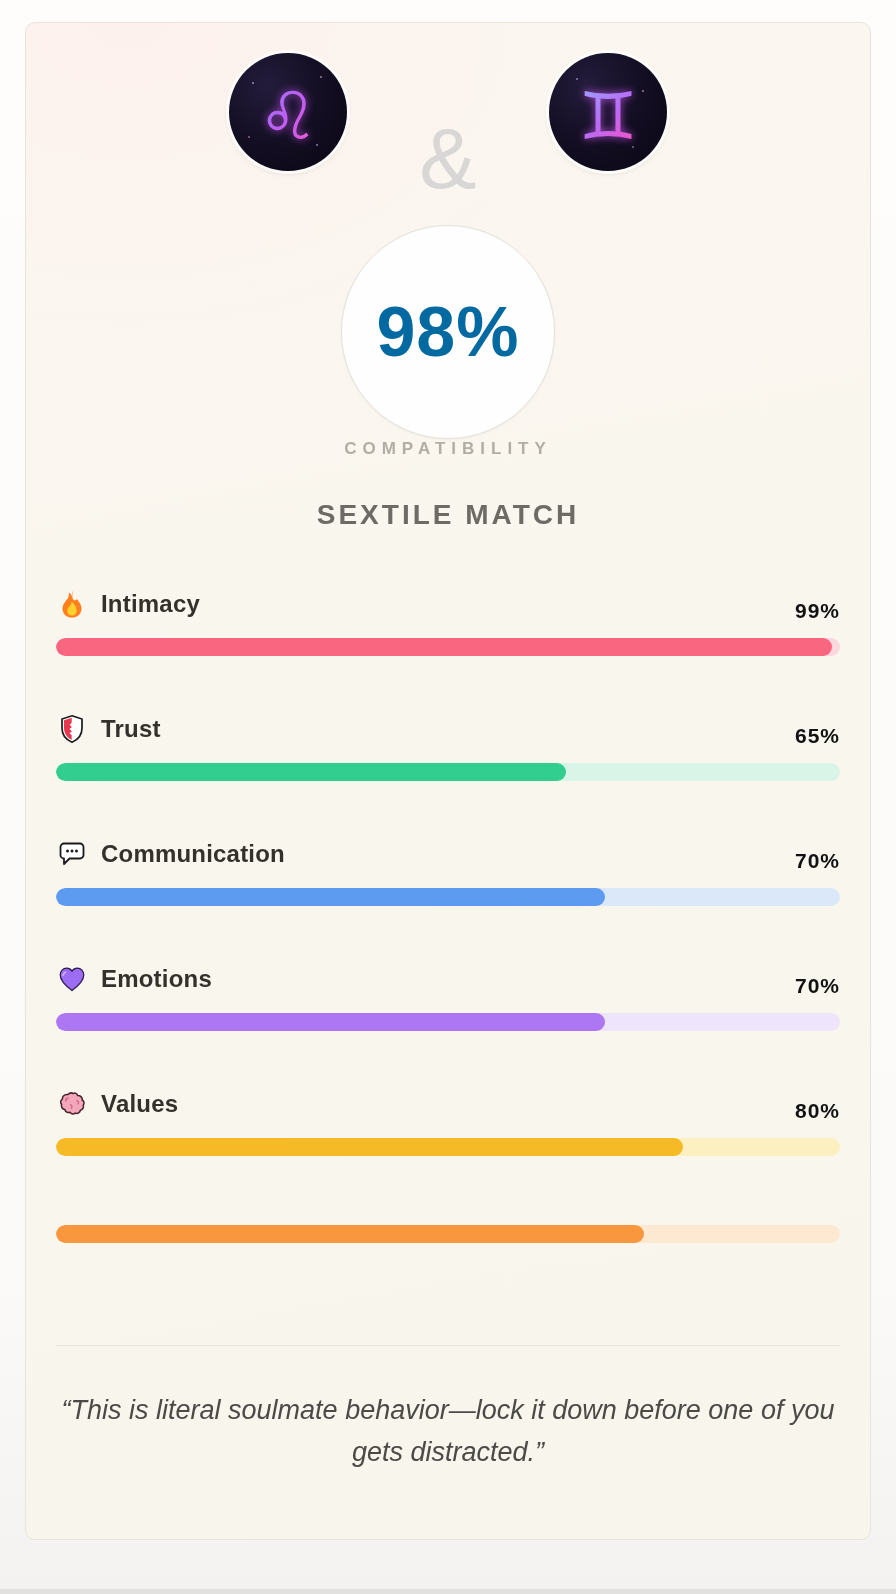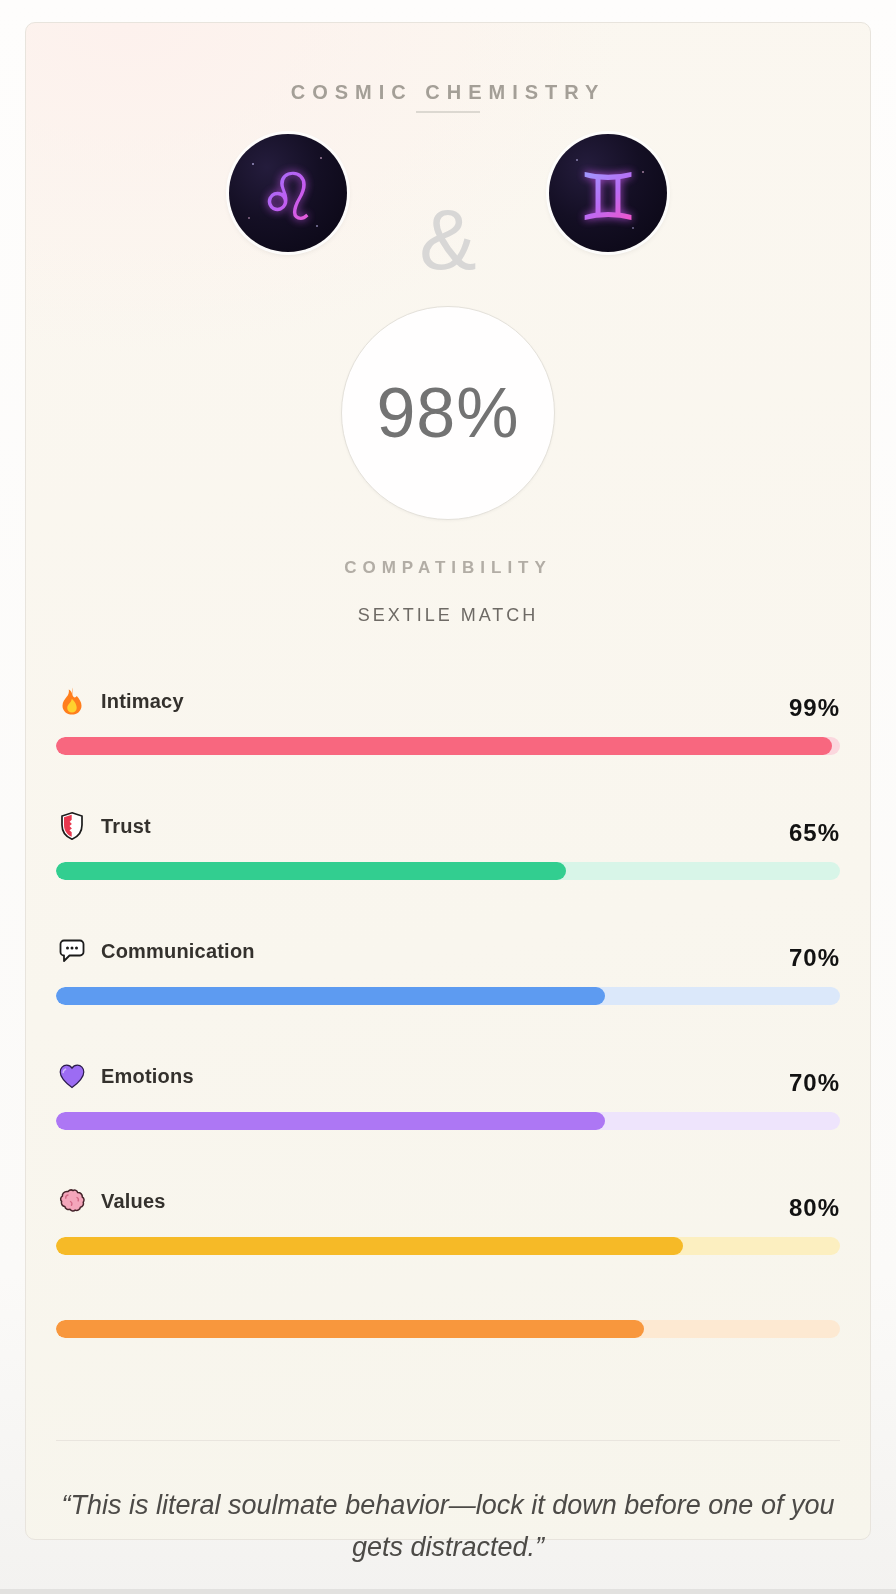--- a/index.html
+++ b/index.html
@@ -68,51 +68,50 @@
   .score-circle {
     width: 214px; height: 214px;
     margin: 24px auto 0;
     border-radius: 50%;
     background: #fffefe;
     border: 1px solid #e4e1da;
     box-shadow: 0 1px 3px rgba(0,0,0,0.04);
     display: flex; align-items: center; justify-content: center;
   }
   .score-value {
-    font-size: 70px; font-weight: normal;
-    color: #737373;
+    font-size: 70px; font-weight: bold;
+    color: #0369a1;
     letter-spacing: 1px;
   }
   .score-caption {
-    margin-top: 38px;
     font-size: 17px; font-weight: bold;
     letter-spacing: 6px;
     color: #b2ada5;
   }
   .score-match {
-    margin-top: 27px;
-    font-size: 18px; font-weight: normal;
+    margin-top: 40px;
+    font-size: 28px; font-weight: bold;
     letter-spacing: 3px;
     color: #6e6a65;
   }
   .metrics { margin-top: 32px; padding: 0 30px; text-align: left; }
   .metric-row { height: 125px; padding-top: 22px; }
   .metric-head {
     display: flex; align-items: center; justify-content: space-between;
   }
   .metric-left { display: flex; align-items: center; }
   .metric-icon { width: 32px; height: 32px; margin-right: 13px; flex: 0 0 auto; }
   .metric-icon svg { display: block; width: 32px; height: 32px; }
   .metric-label {
-    font-size: 20px; font-weight: bold;
+    font-size: 24px; font-weight: bold;
     color: #34312d;
     letter-spacing: 0.2px;
   }
   .metric-percent {
-    font-size: 24px; font-weight: bold;
+    font-size: 21px; font-weight: bold;
     color: #121212;
     letter-spacing: 1px;
     margin-top: 14px;
   }
   .metric-bar {
     margin-top: 15px;
     height: 18px; border-radius: 9px;
     overflow: hidden;
     background: #eee;
   }
@@ -136,24 +135,20 @@
     left: 0; bottom: 0;
     width: 100%; height: 5px;
     background: #e2e1df;
   }
 </style>
 </head>
 <body>
 
 <div class="card">
 
-  <div class="title-wrap">
-    <div class="title">COSMIC CHEMISTRY</div>
-    <div class="title-underline"></div>
-  </div>
 
   <div class="pair-row">
     <div class="pair-col">
       <div class="avatar">
         <svg viewBox="0 0 118 118" width="118" height="118">
           <defs>
             <linearGradient id="lg-leo" x1="0" y1="0" x2="1" y2="1">
               <stop offset="0" stop-color="#8F7BFF"></stop>
               <stop offset="0.55" stop-color="#C45CF0"></stop>
               <stop offset="1" stop-color="#FF5CC8"></stop>

